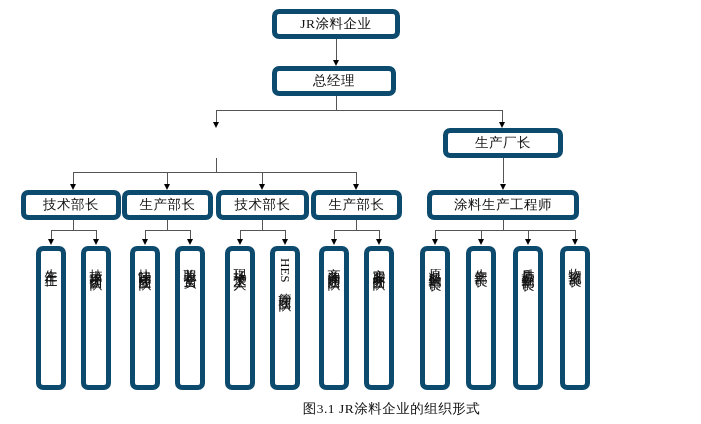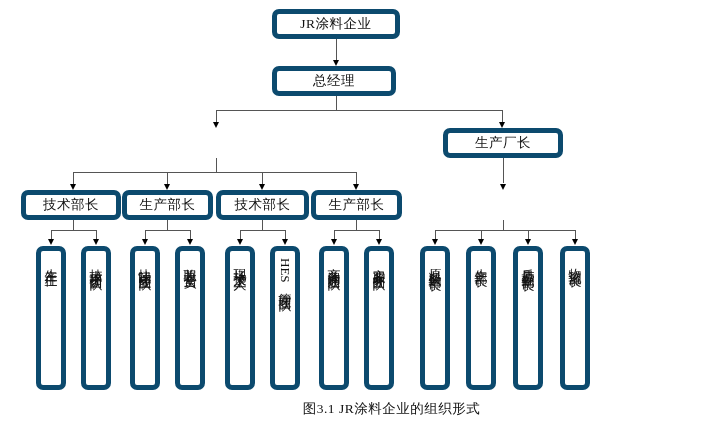--- a/index.html
+++ b/index.html
@@ -161,20 +161,23 @@
   </div>
   <div class="node h" style="left:122px; top:190px; width:91px;">
     <span>生产部长</span>
   </div>
   <div class="node h" style="left:216px; top:190px; width:93px;">
     <span>技术部长</span>
   </div>
   <div class="node h" style="left:311px; top:190px; width:91px;">
     <span>生产部长</span>
   </div>
+  <div class="node h" style="left:427px; top:190px; width:152px;">
+    <span>涂料生产工程师</span>
+  </div>
 
   <div class="ln lnv" style="left:73px; top:220px; height:10px;"></div>
   <div class="ln lnh" style="left:51px; top:230px; width:45px;"></div>
   <div class="ln lnv" style="left:51px; top:230px; height:11px;"></div>
   <div class="ln lnv" style="left:96px; top:230px; height:11px;"></div>
   <div class="arrow" style="left:47.5px; top:239px;"></div>
   <div class="arrow" style="left:92.5px; top:239px;"></div>
 
   <div class="ln lnv" style="left:167px; top:220px; height:10px;"></div>
   <div class="ln lnh" style="left:145px; top:230px; width:45px;"></div>

